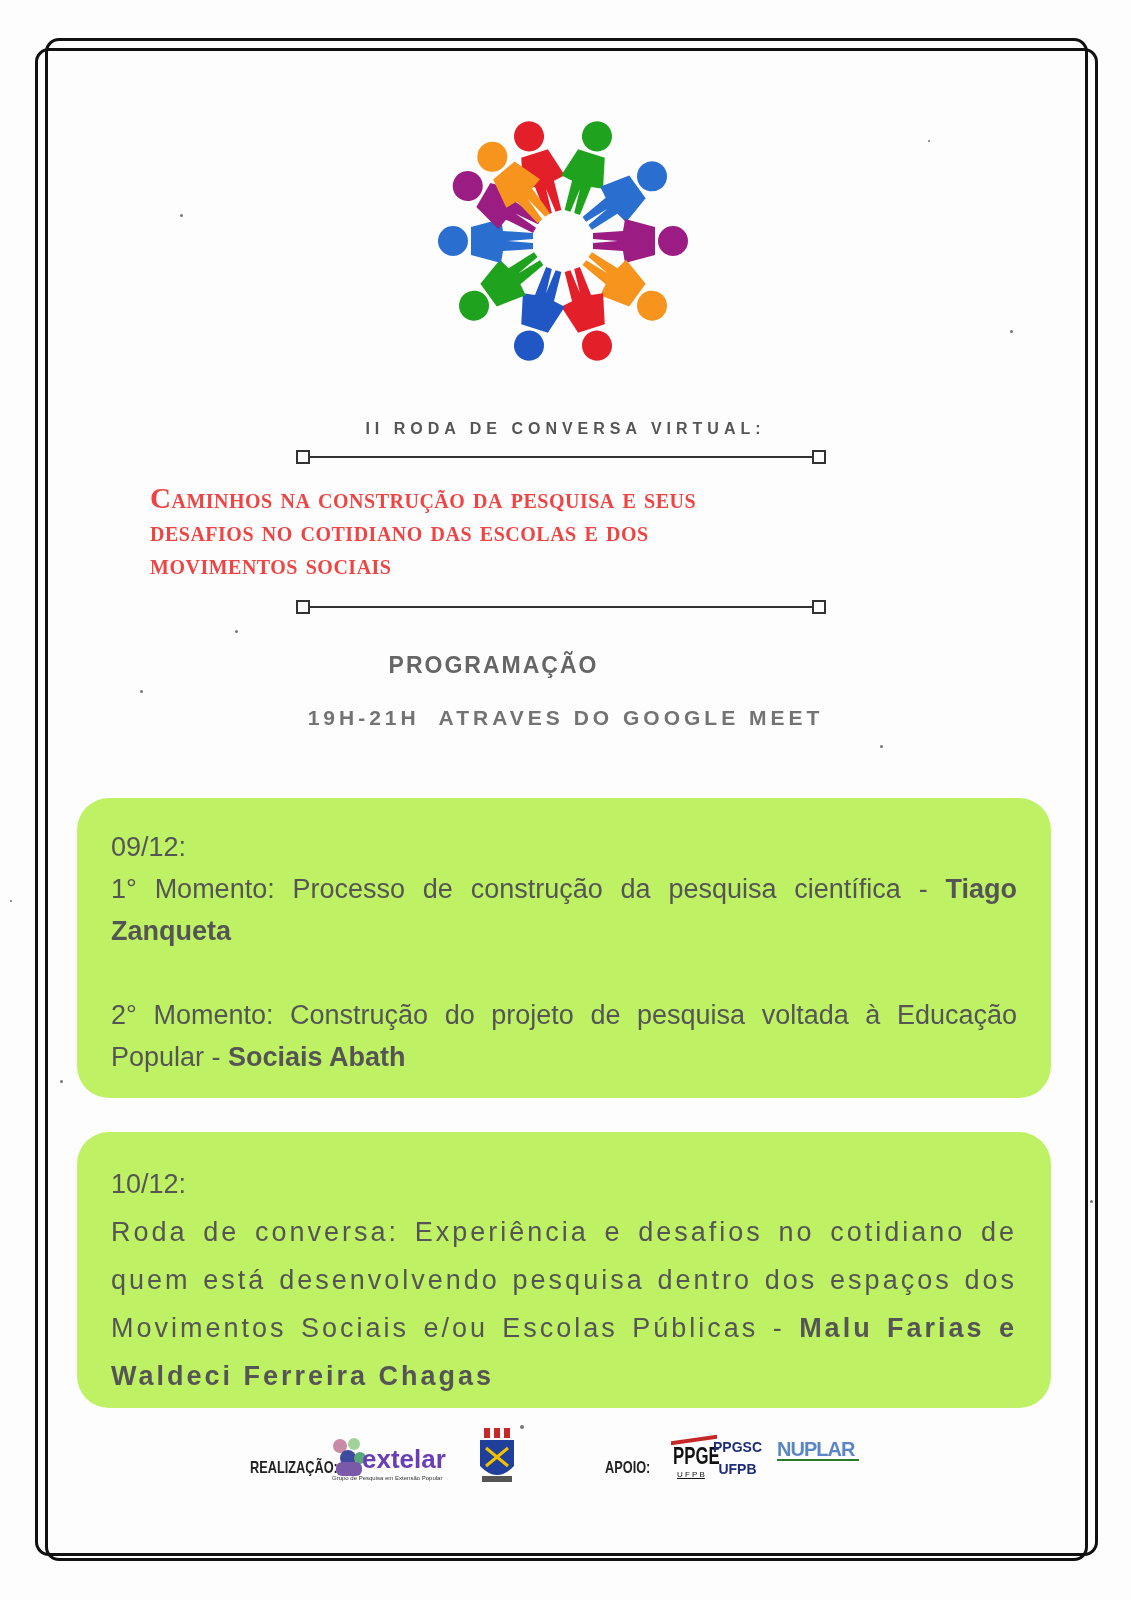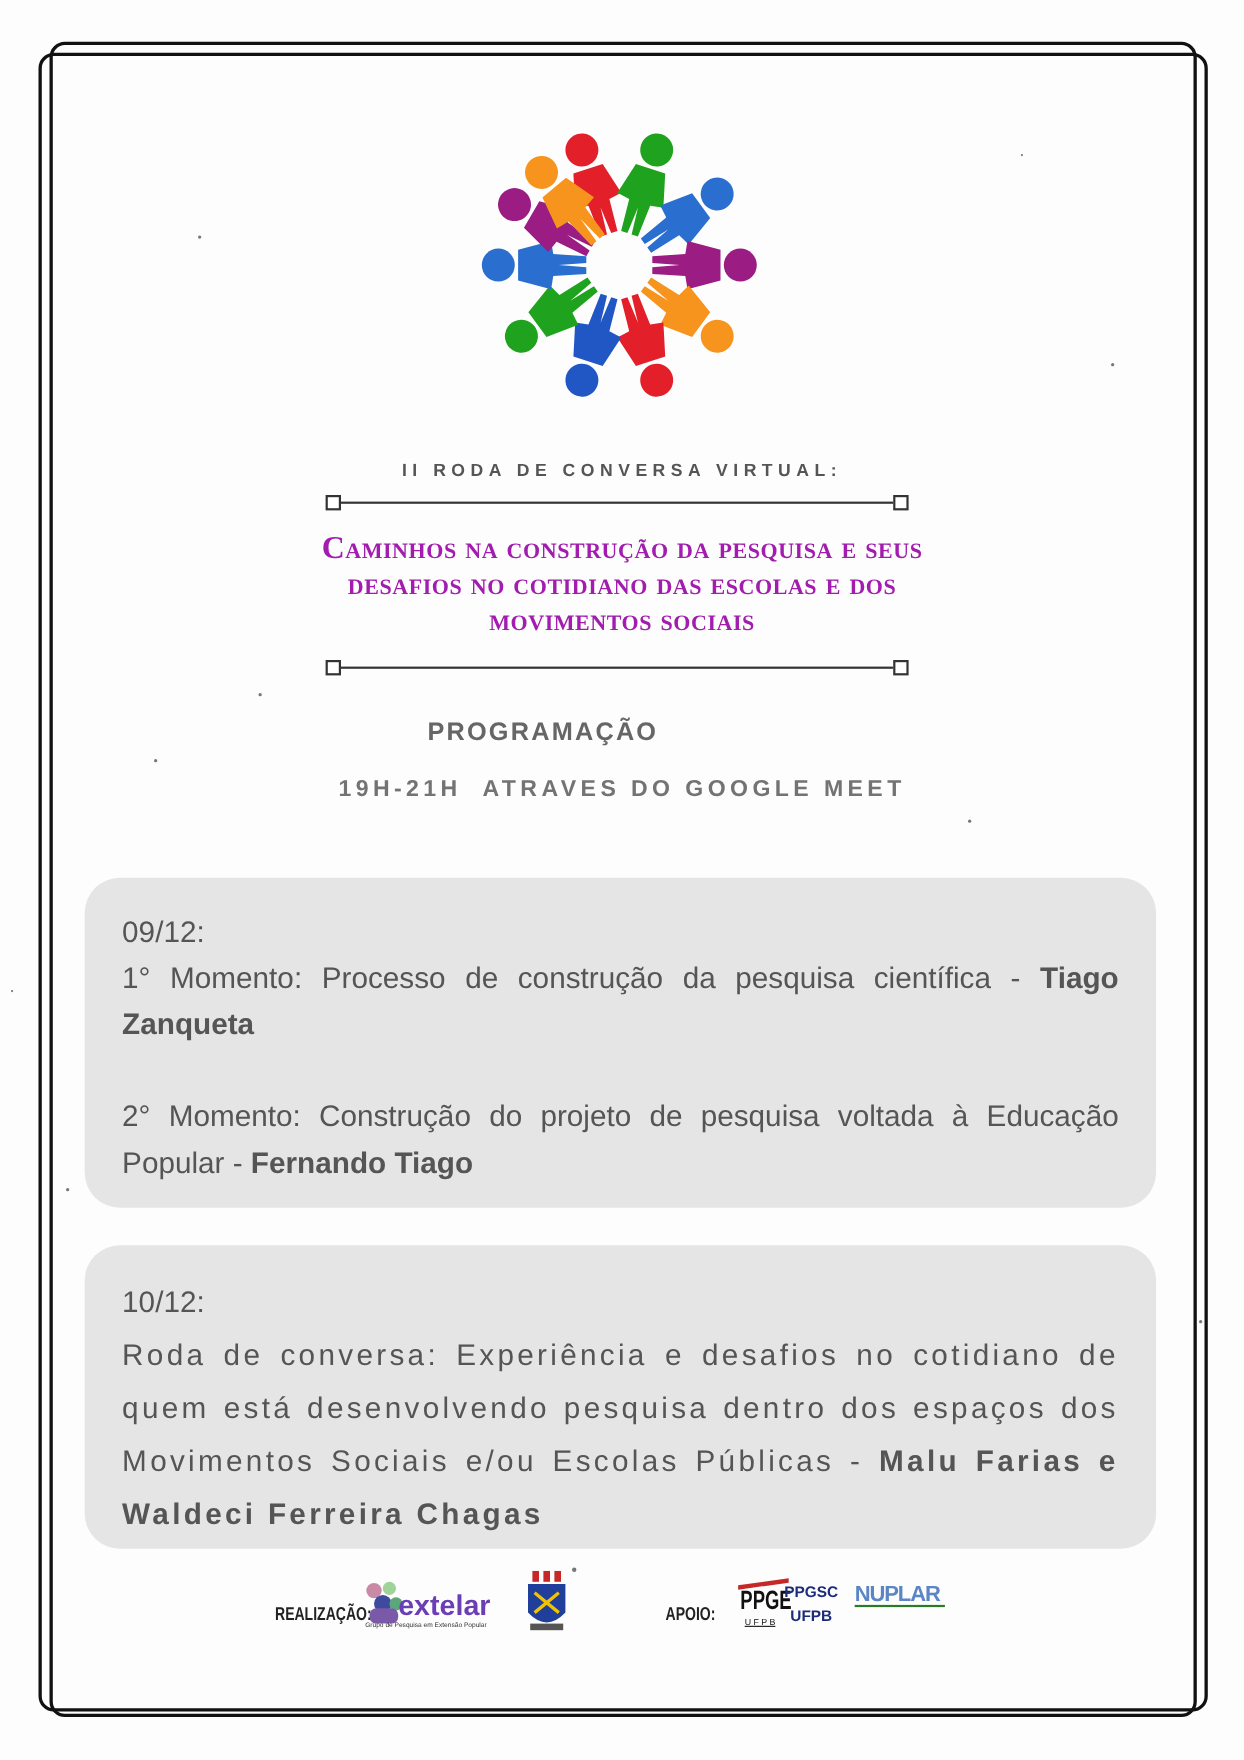--- a/index.html
+++ b/index.html
@@ -6,24 +6,24 @@
   body{width:1131px;height:1600px;background:#fdfdfd;position:relative;overflow:hidden;font-family:"Liberation Sans",sans-serif;}
   .frame-outer{position:absolute;left:35px;top:48px;width:1063px;height:1508px;border:3px solid #111;border-radius:14px;box-sizing:border-box;}
   .frame-inner{position:absolute;left:45px;top:38px;width:1043px;height:1523px;border:3px solid #111;border-radius:14px;box-sizing:border-box;}
   .speck{position:absolute;background:#777;border-radius:50%;}
   .logo{position:absolute;left:428px;top:106px;width:270px;height:270px;}
   .subtitle{position:absolute;left:0;width:1131px;top:420px;text-align:center;font-size:16px;font-weight:bold;letter-spacing:5px;color:#555;}
   .divider{position:absolute;left:300px;width:522px;height:2px;background:#333;}
   .divider::before,.divider::after{content:"";position:absolute;top:-6px;width:10px;height:10px;border:2px solid #333;background:#fff;}
   .divider::before{left:-4px;}
   .divider::after{right:-4px;}
-  .title{position:absolute;left:150px;width:831px;top:482px;text-align:center;font-family:"Liberation Serif",serif;font-weight:bold;font-size:29px;line-height:33px;color:#a21caf;font-variant:small-caps;letter-spacing:0.5px;}
+  .title{position:absolute;left:150px;width:831px;top:482px;text-align:left;font-family:"Liberation Serif",serif;font-weight:bold;font-size:29px;line-height:33px;color:#ef4444;font-variant:small-caps;letter-spacing:0.5px;}
   .prog{position:absolute;left:0;width:987px;top:652px;text-align:center;font-size:23px;font-weight:bold;letter-spacing:2px;color:#666;}
   .time{position:absolute;left:0;width:1131px;top:706px;text-align:center;font-size:21px;font-weight:bold;letter-spacing:4px;color:#737373;}
-  .card{position:absolute;left:77px;width:974px;background:#e5e5e5;border-radius:32px;box-sizing:border-box;padding:28px 34px;color:#555;}
+  .card{position:absolute;left:77px;width:974px;background:#bef264;border-radius:32px;box-sizing:border-box;padding:28px 34px;color:#555;}
   .card1{top:798px;height:300px;font-size:27px;line-height:42px;}
   .card2{top:1132px;height:276px;font-size:27px;line-height:48px;letter-spacing:3px;}
   .card p{margin:0;text-align:justify;}
   .card b{color:#555;}
   .gap{height:42px;}
   .footer{position:absolute;top:1450px;height:70px;}
   .lbl{font-family:"Liberation Sans Narrow","Liberation Sans",sans-serif;font-weight:bold;font-size:17px;color:#222;transform:scaleX(0.75);transform-origin:left;display:inline-block;}
 </style>
 </head>
 <body>
@@ -102,21 +102,21 @@
 
 <div class="divider" style="top:606px"></div>
 
 <div class="prog">PROGRAMAÇÃO</div>
 <div class="time" style="white-space:pre">19H-21H  ATRAVES DO GOOGLE MEET</div>
 
 <div class="card card1">
   <p>09/12:</p>
   <p><span>1° Momento: Processo de construção da pesquisa científica - </span><b>Tiago Zanqueta</b></p>
   <div class="gap"></div>
-  <p><span>2° Momento: Construção do projeto de pesquisa voltada à Educação Popular - </span><b>Fernando Tiago</b></p>
+  <p><span>2° Momento: Construção do projeto de pesquisa voltada à Educação Popular - </span><b>Sociais Abath</b></p>
 </div>
 
 <div class="card card2">
   <p style="letter-spacing:0">10/12:</p>
   <p><span>Roda de conversa: Experiência e desafios no cotidiano de quem está desenvolvendo pesquisa dentro dos espaços dos Movimentos Sociais e/ou Escolas Públicas - </span><b>Malu Farias e Waldeci Ferreira Chagas</b></p>
 </div>
 
 <div class="footer" style="left:250px;width:280px;">
   <span class="lbl" style="position:absolute;left:0;top:8px;">REALIZAÇÃO:</span>
   <svg style="position:absolute;left:80px;top:-14px" width="36" height="44">

